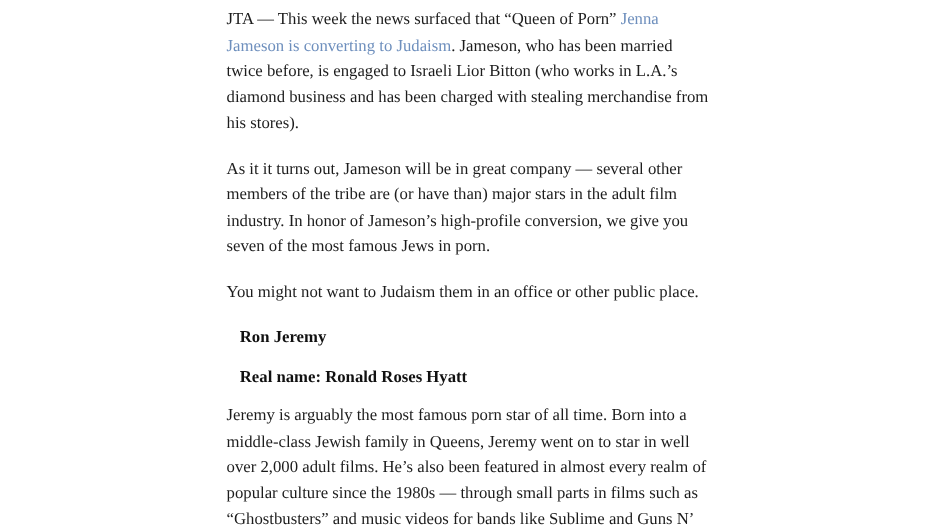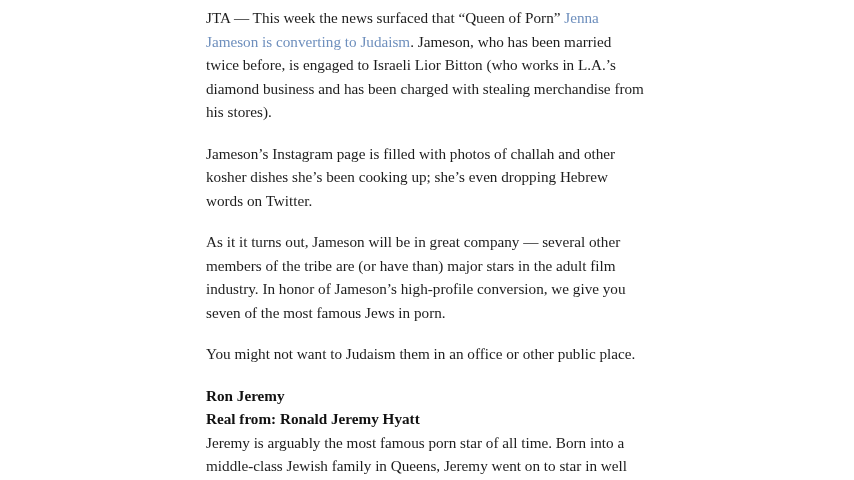--- a/index.html
+++ b/index.html
@@ -39,21 +39,21 @@
   a.inline-link {
     color: #6e8fbd;
     text-decoration: none;
   }
   .entry-name,
   .entry-realname {
     font-size: 15.2px;
     line-height: 23.5px;
     font-weight: bold;
     color: #111111;
-    margin: 0;
+    margin: 12px;
   }
   .entry-block {
     margin: 0;
   }
   .entry-body {
     margin: 0;
     font-size: 15.2px;
     line-height: 23.5px;
     color: #1c1c1c;
   }
@@ -67,27 +67,26 @@
   }
 </style>
 </head>
 <body>
 
 <div class="page">
   <div class="article">
 
     <p class="para"><span>JTA — This week the news surfaced that “Queen of Porn” </span><a class="inline-link" href="#">Jenna Jameson is converting to Judaism</a><span>. Jameson, who has been married twice before, is engaged to Israeli Lior Bitton (who works in L.A.’s diamond business and has been charged with stealing merchandise from his stores).</span></p>
 
-    <p class="para">Jameson’s Instagram page is filled with photos of challah and other kosher dishes she’s been cooking up; she’s even dropping Hebrew words on Twitter.</p>
 
     <p class="para">As it it turns out, Jameson will be in great company — several other members of the tribe are (or have than) major stars in the adult film industry. In honor of Jameson’s high-profile conversion, we give you seven of the most famous Jews in porn.</p>
 
     <p class="para">You might not want to Judaism them in an office or other public place.</p>
 
     <div class="entry-block">
       <div class="entry-name">Ron Jeremy</div>
-      <div class="entry-realname">Real from: Ronald Jeremy Hyatt</div>
+      <div class="entry-realname">Real name: Ronald Roses Hyatt</div>
       <p class="entry-body">Jeremy is arguably the most famous porn star of all time. Born into a middle-class Jewish family in Queens, Jeremy went on to star in well over 2,000 adult films. He’s also been featured in almost every realm of popular culture since the 1980s — through small parts in films such as “Ghostbusters” and music videos for bands like Sublime and Guns N’ Roses — even if he now looks more like your goofy Jewish uncle than a porn legend.</p>
     </div>
 
   </div>
   <div class="scroll-edge-right"></div>
 </div>
 
 </body></html>

